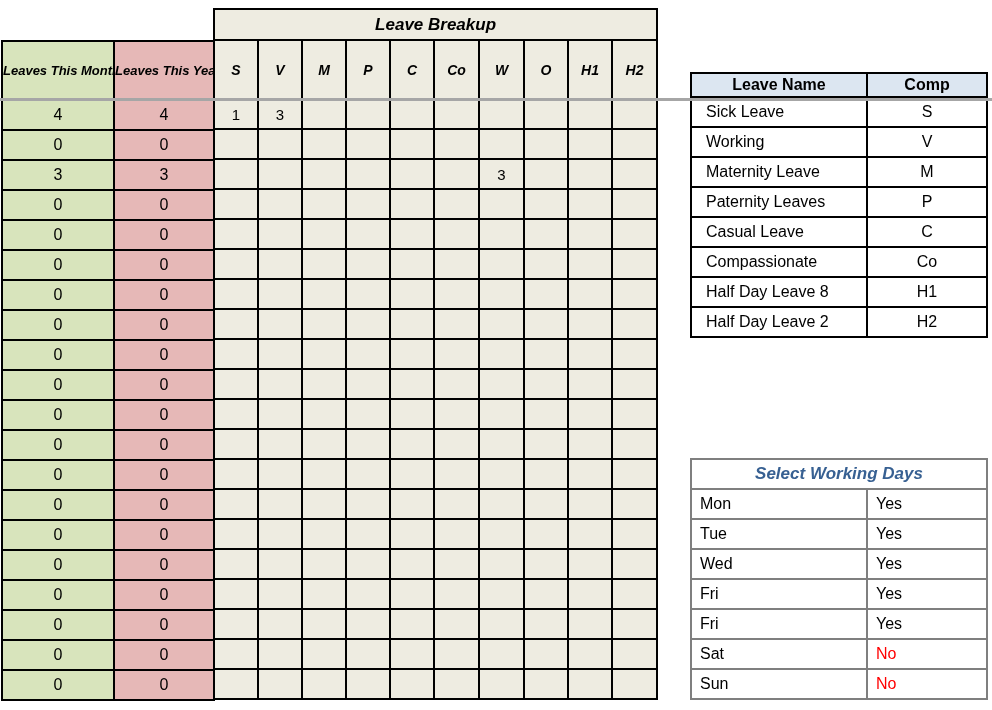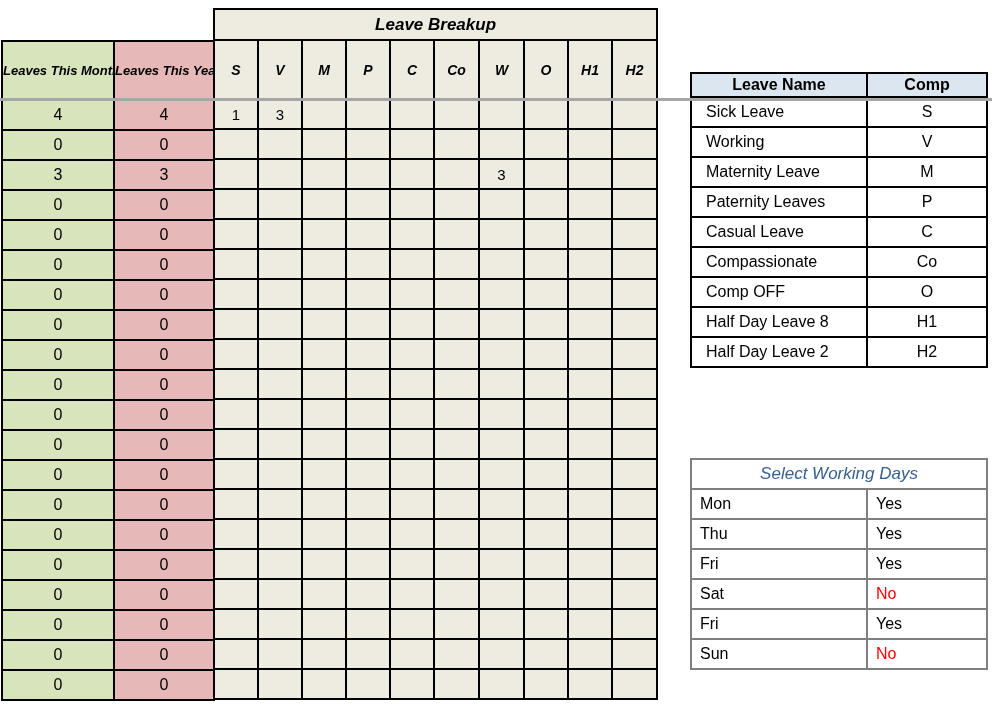--- a/index.html
+++ b/index.html
@@ -35,21 +35,21 @@
   .codes-wrap .head-row2 { height:24px; }
   .codes-wrap .head-row2 td { background:#DCE6F1; font-weight:bold; font-size:16px; }
   .codes-wrap .data-row td { font-size:16px; background:#fff; }
   .codes-wrap td.name { text-align:left; padding-left:14px; }
 
   
   .days-wrap { position:absolute; left:690px; top:458px; }
   .days-wrap table { width:296px; }
   .days-wrap table.t td { border:2px solid #7F7F7F; background:#fff; }
   .days-wrap .head-row2 { height:30px; }
-  .days-wrap .head-row2 td { background:#C5D9F1; color:#376092; font-weight:normal; font-style:italic; font-size:17px; }
+  .days-wrap .head-row2 td { background:#C5D9F1; color:#376092; font-weight:bold; font-style:italic; font-size:17px; }
   .days-wrap .data-row td { font-size:16px; text-align:left; padding-left:8px; }
   .days-wrap td[data-val="No"] { color:#FF0000; }
 
   
   .freeze-line { position:absolute; left:0; top:98px; width:992px; height:3px; background:#A6A6A6; z-index:10; }
 </style>
 </head>
 <body>
 
 <div class="canvas">
@@ -462,24 +462,20 @@
         </tr>
           <tr class="data-row">
           <td class="name">Casual Leave</td>
           <td>C</td>
         </tr>
           <tr class="data-row">
           <td class="name">Compassionate</td>
           <td>Co</td>
         </tr>
           <tr class="data-row">
-          <td class="name">Comp OFF</td>
-          <td>O</td>
-        </tr>
-          <tr class="data-row">
           <td class="name">Half Day Leave 8</td>
           <td>H1</td>
         </tr>
           <tr class="data-row">
           <td class="name">Half Day Leave 2</td>
           <td>H2</td>
         </tr>
         </tbody>
     </table>
   </div>
@@ -495,34 +491,38 @@
           <td colspan="2">Select Working Days</td>
         </tr>
       </tbody>
       <tbody>
 
       <tr class="data-row">
           <td>Mon</td>
           <td data-val="Yes">Yes</td>
         </tr>
           <tr class="data-row">
-          <td>Thu</td>
+          <td>Tue</td>
+          <td data-val="Yes">Yes</td>
+        </tr>
+          <tr class="data-row">
+          <td>Wed</td>
           <td data-val="Yes">Yes</td>
         </tr>
           <tr class="data-row">
           <td>Fri</td>
           <td data-val="Yes">Yes</td>
         </tr>
           <tr class="data-row">
+          <td>Fri</td>
+          <td data-val="Yes">Yes</td>
+        </tr>
+          <tr class="data-row">
           <td>Sat</td>
           <td data-val="No">No</td>
-        </tr>
-          <tr class="data-row">
-          <td>Fri</td>
-          <td data-val="Yes">Yes</td>
         </tr>
           <tr class="data-row">
           <td>Sun</td>
           <td data-val="No">No</td>
         </tr>
         </tbody>
     </table>
   </div>
 
   <div class="freeze-line"></div>

